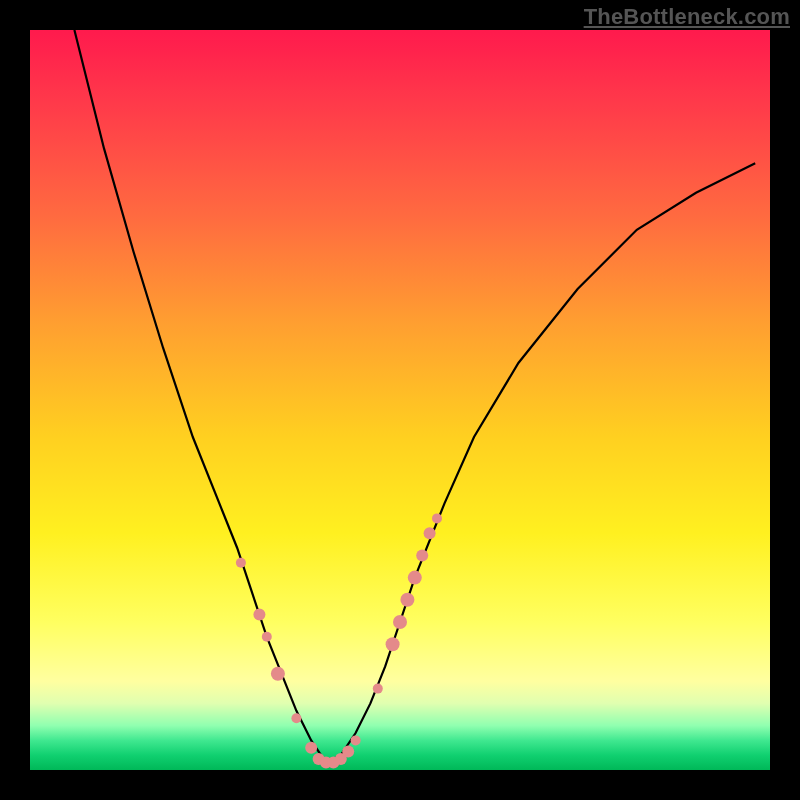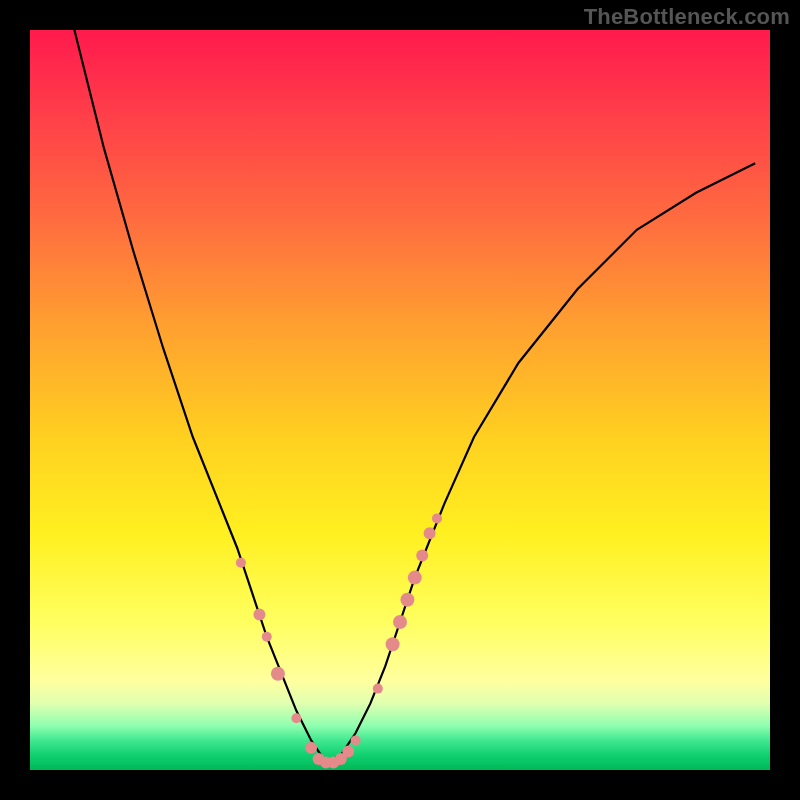--- a/index.html
+++ b/index.html
@@ -35,20 +35,21 @@
   .watermark {
     position: absolute;
     top: 4px;
     right: 10px;
     font-family: Arial, Helvetica, sans-serif;
     font-size: 22px;
     font-weight: 600;
     color: #555;
     letter-spacing: 0.2px;
     user-select: none;
+    text-decoration: underline;
   }
   svg.curve {
     position: absolute;
     left: 0; top: 0;
     width: 740px; height: 740px;
   }
   .data-point {
     fill: #e48a8a;
     stroke: none;
   }

